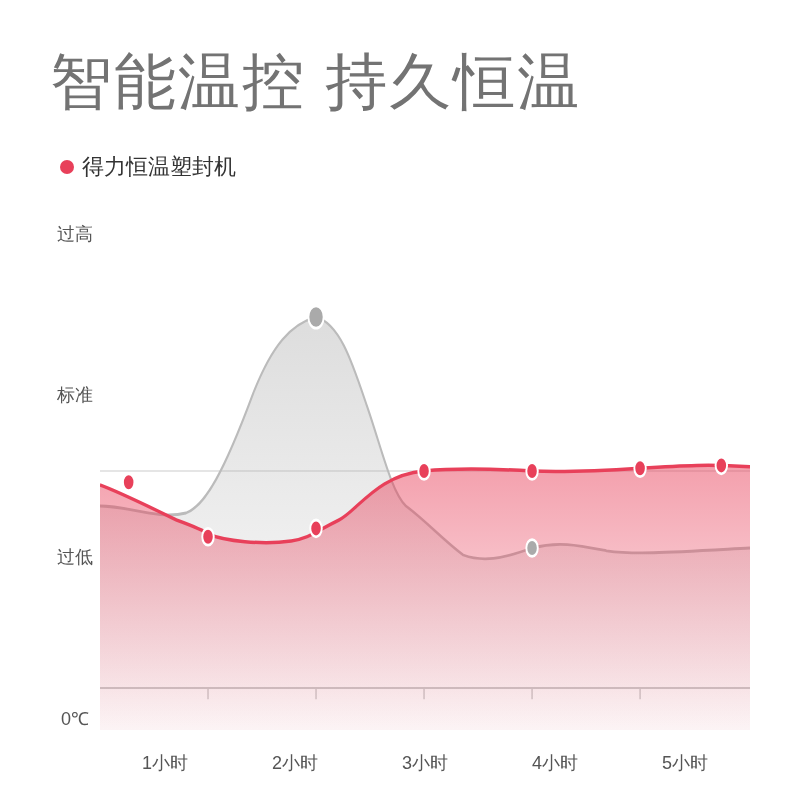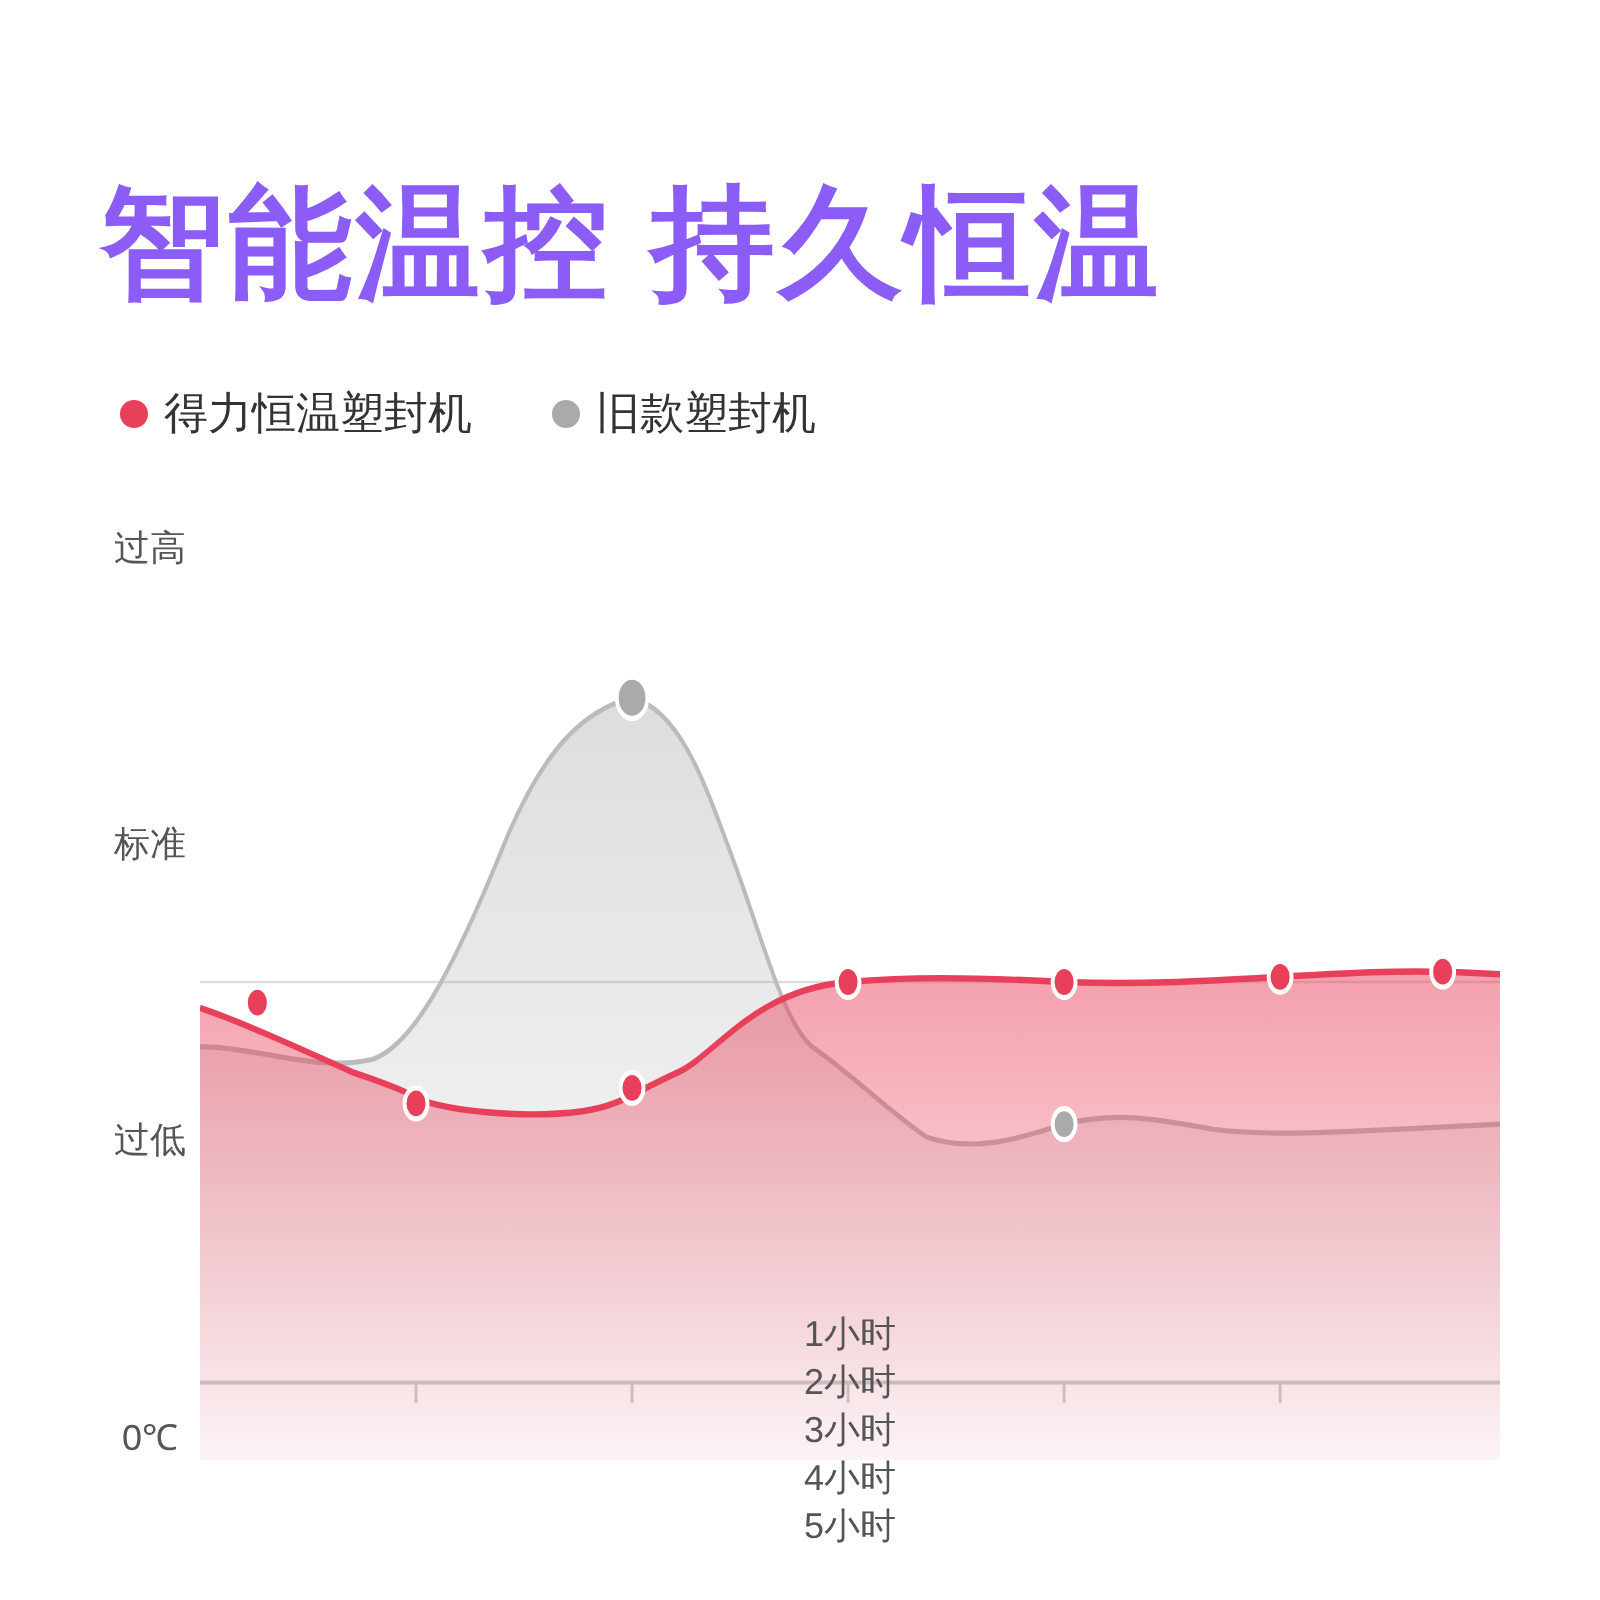--- a/index.html
+++ b/index.html
@@ -12,26 +12,25 @@
     }
     .container {
       width: 800px;
       height: 800px;
       padding: 40px 50px 20px 50px;
       display: flex;
       flex-direction: column;
     }
     .title {
       font-size: 62px;
-      font-weight: 700;
-      color: #8b5cf6;
+      font-weight: 400;
+      color: #737373;
       letter-spacing: 2px;
       margin-bottom: 28px;
       white-space: nowrap;
-      margin-top: 40px;
     }
     .legend {
       display: flex;
       align-items: center;
       gap: 40px;
       margin-bottom: 30px;
       padding-left: 10px;
     }
     .legend-item {
       display: flex;
@@ -84,21 +83,20 @@
       right: 0;
       height: 50px;
       display: flex;
       align-items: flex-end;
       padding-bottom: 5px;
     }
     .x-labels {
       display: flex;
       justify-content: space-around;
       width: 100%;
-      flex-direction: column;
     }
     .x-label {
       font-size: 18px;
       color: #555;
       text-align: center;
     }
     .chart-svg {
       width: 100%;
       height: 100%;
     }
@@ -106,24 +104,20 @@
 </head>
 <body>
 
 <div class="container">
   <h1 class="title">智能温控 持久恒温</h1>
 
   <div class="legend">
     <div class="legend-item">
       <div class="legend-dot red"></div>
       <span>得力恒温塑封机</span>
-    </div>
-    <div class="legend-item">
-      <div class="legend-dot gray"></div>
-      <span>旧款塑封机</span>
     </div>
   </div>
 
   <div class="chart-area">
     <div class="y-axis-labels">
       <span class="y-label">过高</span>
       <span class="y-label">标准</span>
       <span class="y-label">过低</span>
       <span class="y-label">0℃</span>
     </div>

